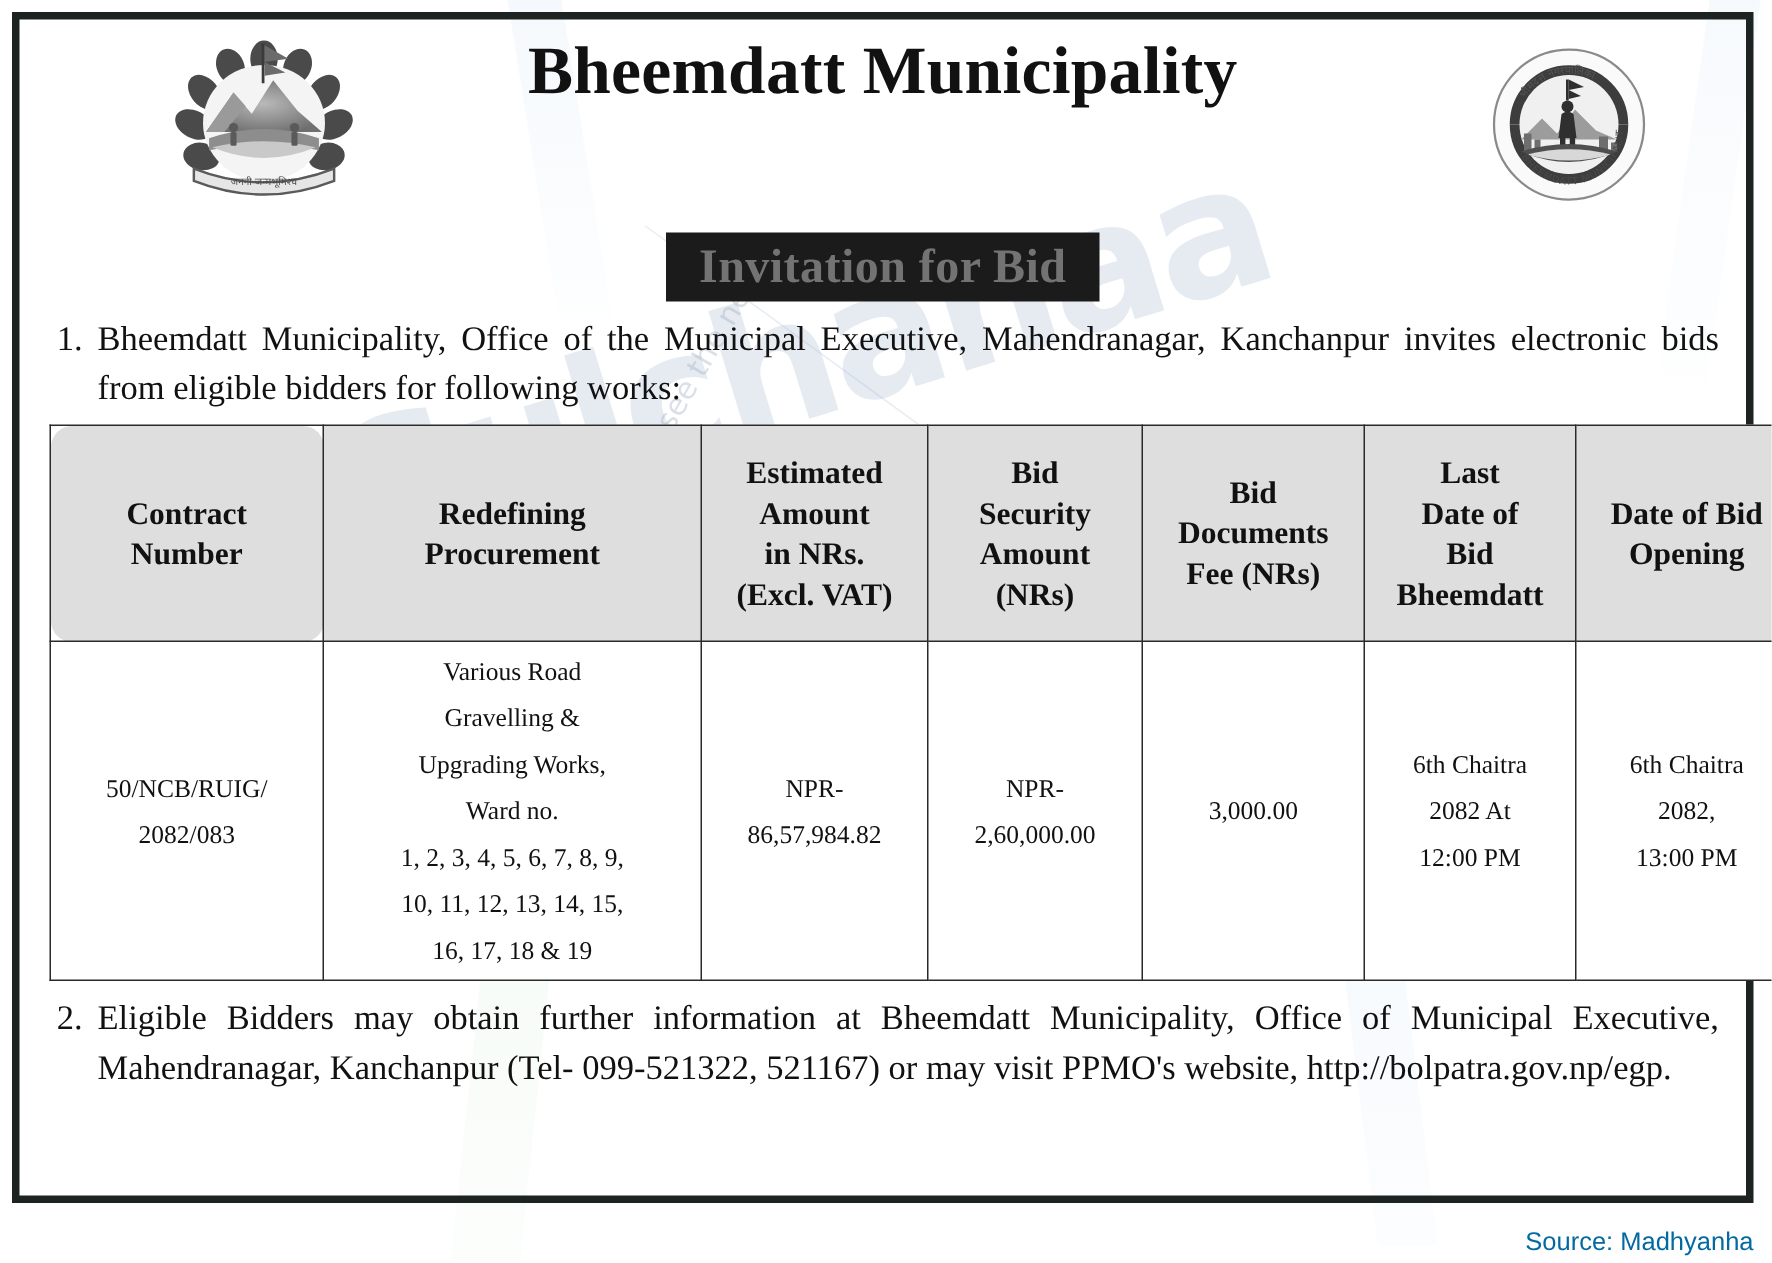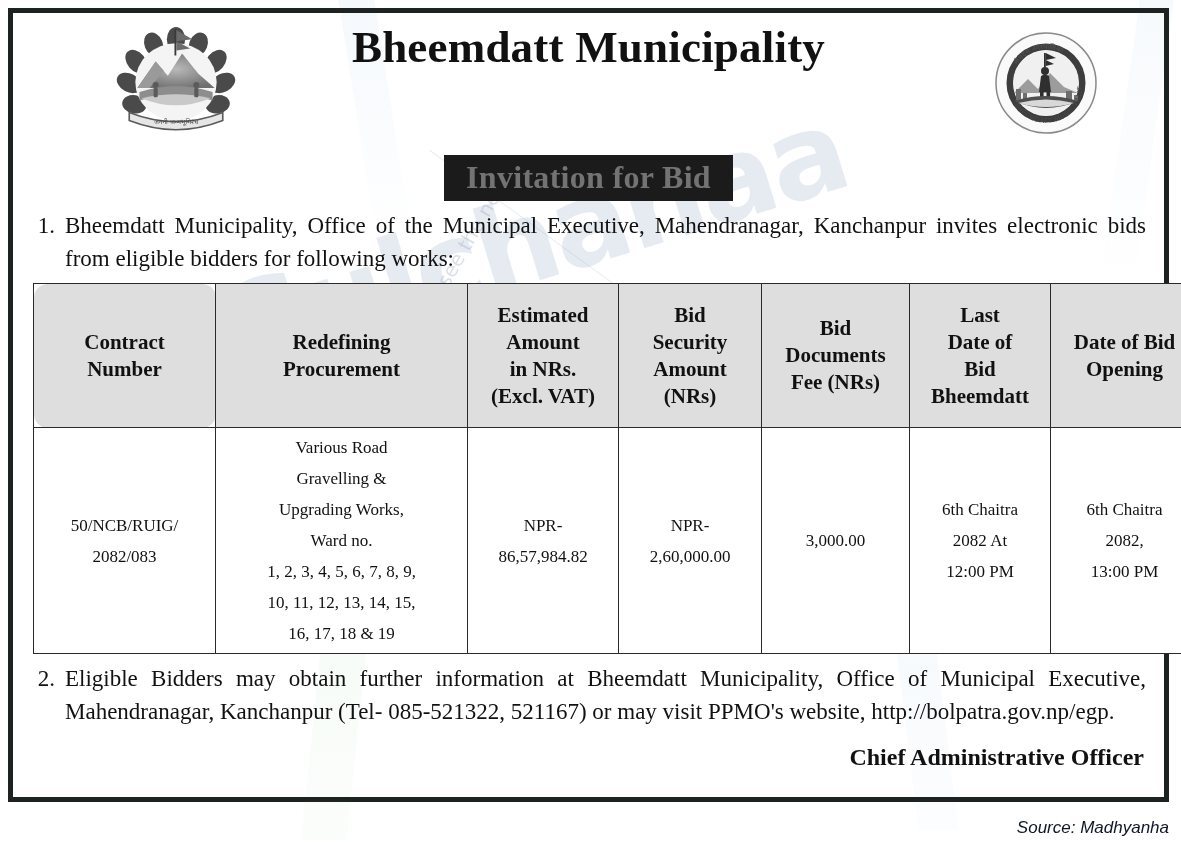--- a/index.html
+++ b/index.html
@@ -231,23 +231,22 @@
     margin-top: 14px;
     padding-right: 2px;
   }
 
   
   #source-line {
     position: absolute;
     right: 12px;
     top: 818px;
     font-family: "Liberation Sans", "DejaVu Sans", sans-serif;
-    font-style: italic;
     font-size: 17px;
-    color: #0f172a;
+    color: #0369a1;
     z-index: 3;
   }
 </style>
 </head>
 <body>
 
 <div id="watermark-layer">
   <div class="wm-ribbon wm-r1"></div>
   <div class="wm-ribbon wm-r2"></div>
   <div class="wm-ribbon wm-r3"></div>
@@ -413,21 +412,20 @@
 12:00 PM</td>
           <td class="cell-nowrap">6th Chaitra
 2082,
 13:00 PM</td>
         </tr>
       </tbody>
     </table>
 
     <div class="clause" id="clause-2">
       <div class="clause-num">2.</div>
-      <div class="clause-body">Eligible Bidders may obtain further information at Bheemdatt Municipality, Office of Municipal Executive, Mahendranagar, Kanchanpur (Tel- 085-521322, 521167) or may visit PPMO's website, http://bolpatra.gov.np/egp.</div>
+      <div class="clause-body">Eligible Bidders may obtain further information at Bheemdatt Municipality, Office of Municipal Executive, Mahendranagar, Kanchanpur (Tel- 099-521322, 521167) or may visit PPMO's website, http://bolpatra.gov.np/egp.</div>
     </div>
 
-    <div id="signature">Chief Administrative Officer</div>
 
   </div>
 </div>
 
 <div id="source-line">Source: Madhyanha</div>
 
 </body></html>

